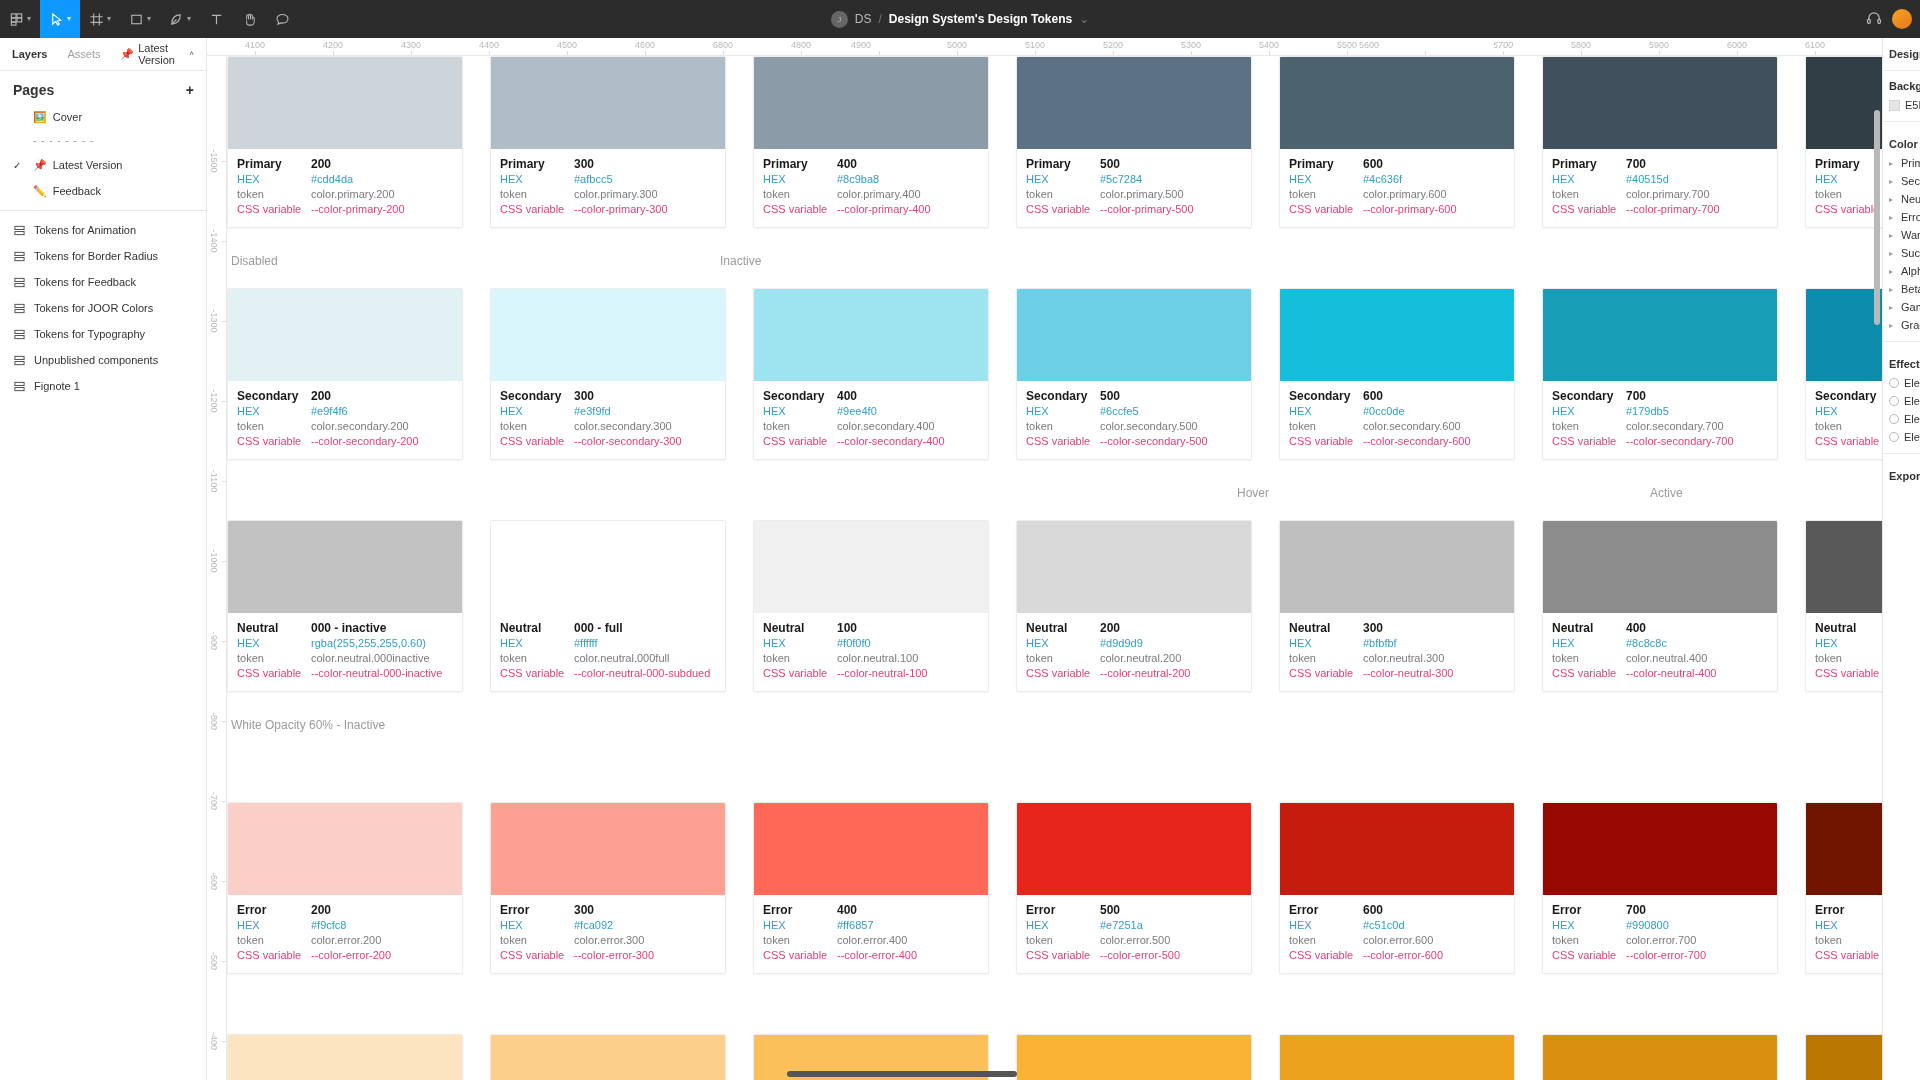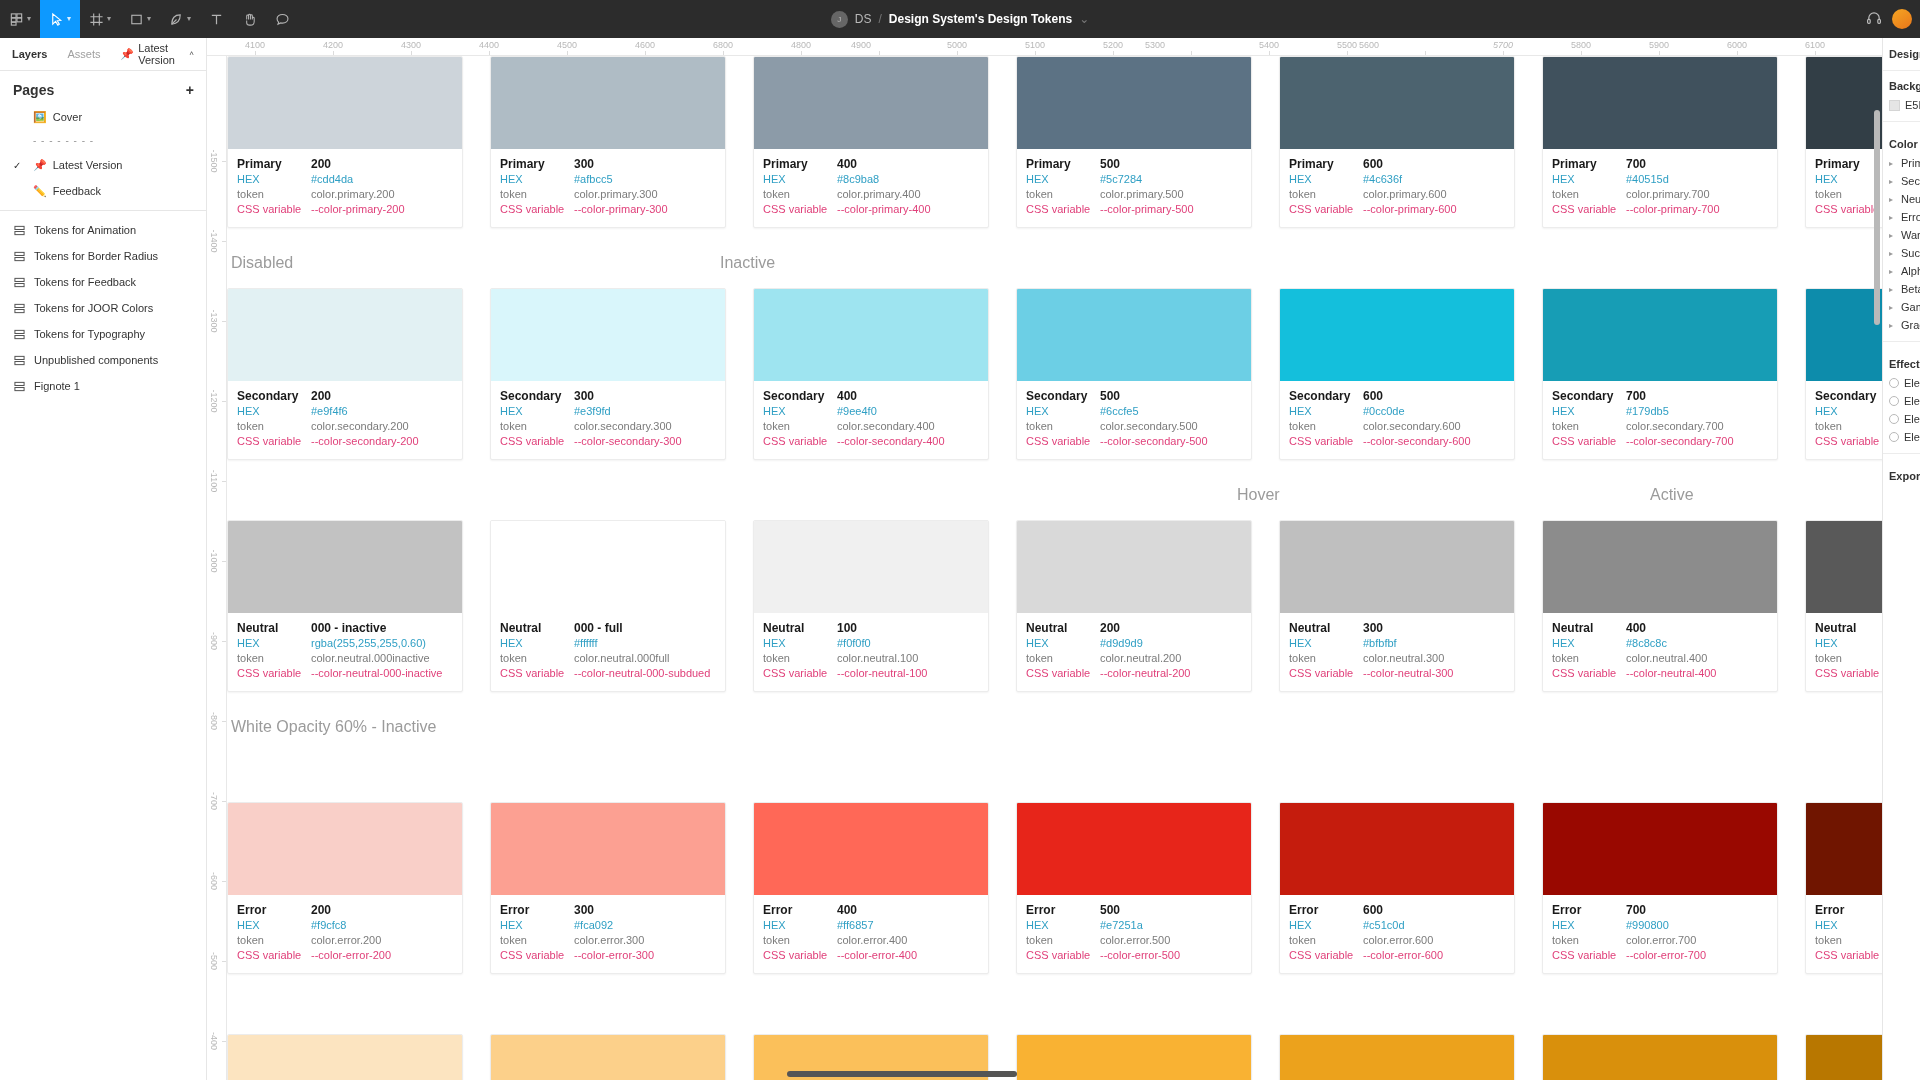--- a/index.html
+++ b/index.html
@@ -116,21 +116,21 @@
   .cbody { padding:8px 9px 10px 9px; }
   .crow { display:flex; font-size:11px; line-height:15px; }
   .crow .k { width:74px; flex:none; }
   .crow.name .k { color:#1a1a1a; font-weight:bold; font-size:12px; }
   .crow.name .v { color:#1a1a1a; font-weight:bold; font-size:12px; }
   .crow.hex .k, .crow.hex .v { color:#2f9fc4; }
   .crow.tok .k, .crow.tok .v { color:#7b7b7b; }
   .crow.css .k, .crow.css .v { color:#e0407a; }
 
   .note {
-    position:absolute; font-size:16px; color:#9b9b9b;
+    position:absolute; font-size:12px; color:#9b9b9b;
   }
 
   
   .hscroll {
     position:absolute; bottom:3px; left:560px; width:230px; height:6px;
     background:#555; border-radius:3px; z-index:6;
   }
   .vscroll {
     position:absolute; right:2px; top:110px; width:6px; height:215px;
     background:#b9b9b9; border-radius:3px; z-index:6;
@@ -336,21 +336,21 @@
     <div class="rt-lab" style="left: 594px;">4800</div>
     <div class="rt-tick" style="left: 594px;"></div>
     <div class="rt-lab" style="left: 654px;">4900</div>
     <div class="rt-tick" style="left: 672px;"></div>
     <div class="rt-lab" style="left: 750px;">5000</div>
     <div class="rt-tick" style="left: 750px;"></div>
     <div class="rt-lab" style="left: 828px;">5100</div>
     <div class="rt-tick" style="left: 828px;"></div>
     <div class="rt-lab" style="left: 906px;">5200</div>
     <div class="rt-tick" style="left: 906px;"></div>
-    <div class="rt-lab" style="left: 948px;">5300</div>
+    <div class="rt-lab" style="left: 984px;">5300</div>
     <div class="rt-tick" style="left: 984px;"></div>
     <div class="rt-lab" style="left: 1062px;">5400</div>
     <div class="rt-tick" style="left: 1062px;"></div>
     <div class="rt-lab" style="left: 1140px;">5500</div>
     <div class="rt-tick" style="left: 1140px;"></div>
     <div class="rt-lab" style="left: 1162px;">5600</div>
     <div class="rt-tick" style="left: 1218px;"></div>
     <div class="rt-lab" style="left: 1296px; font-style: italic;">5700</div>
     <div class="rt-tick" style="left: 1296px;"></div>
     <div class="rt-lab" style="left: 1374px;">5800</div>

